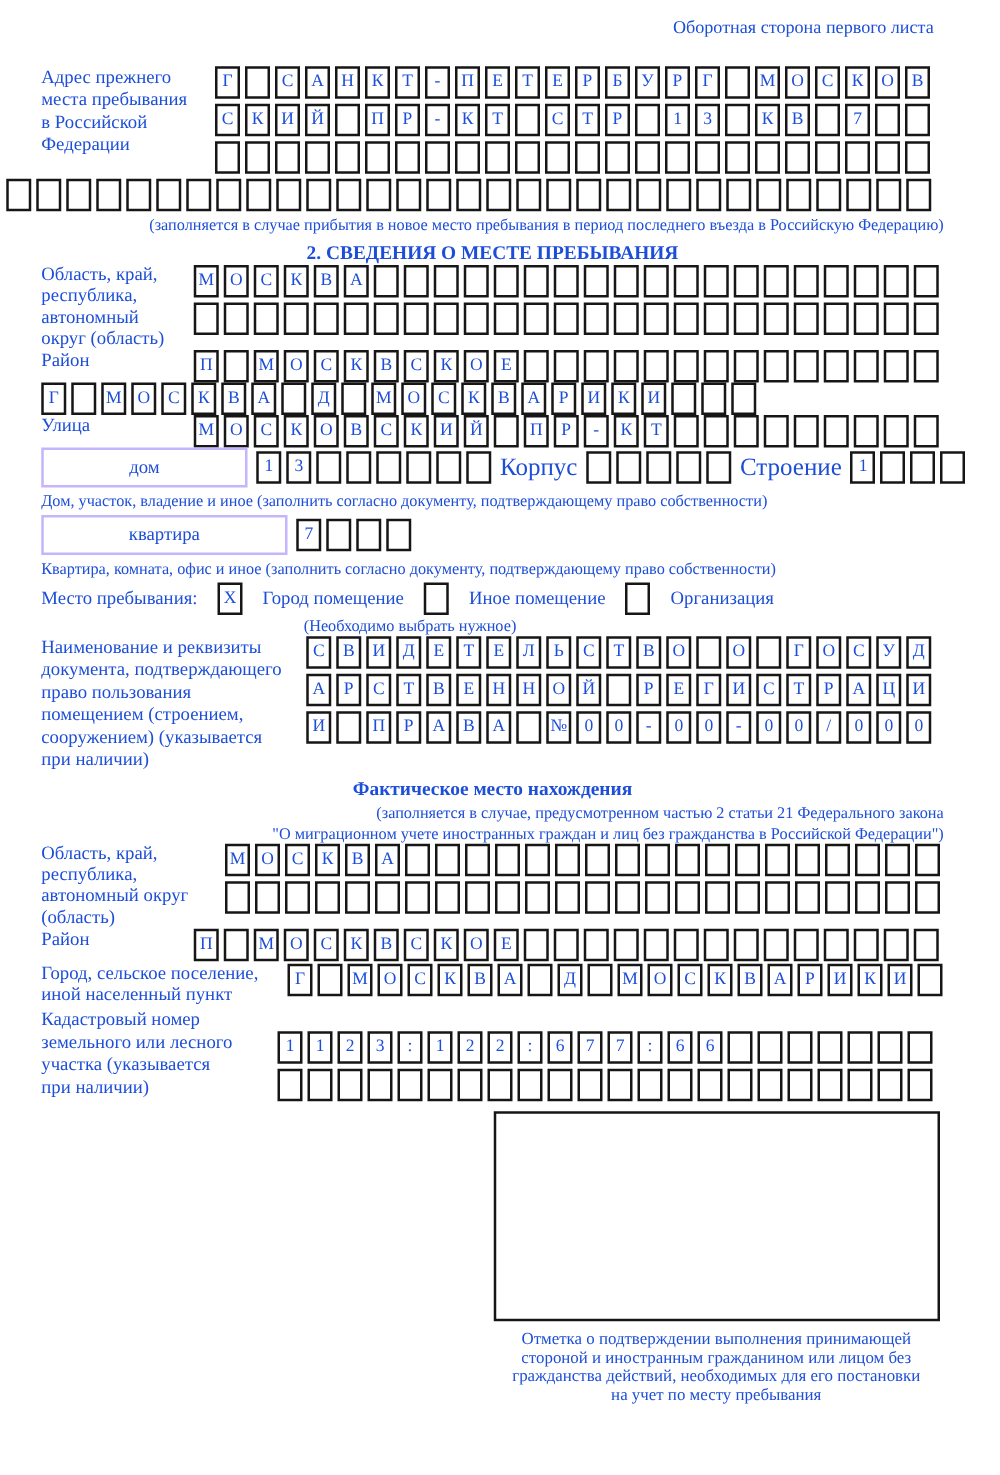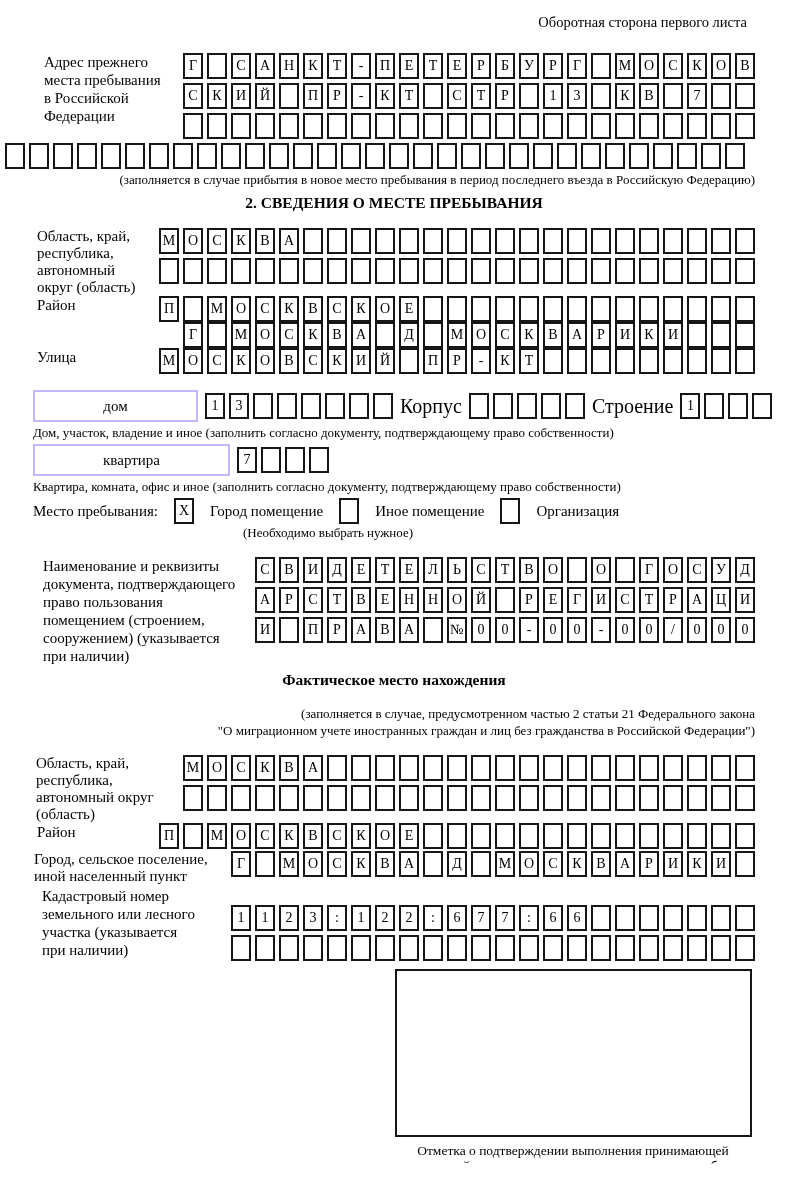--- a/index.html
+++ b/index.html
@@ -1,43 +1,43 @@
 <!DOCTYPE html>
 <html><head>
 <meta charset="utf-8">
 <style>
   html,body{margin:0;padding:0;background:#fff;}
   .page{
     position:relative;
     width:800px;height:1164px;
     box-sizing:border-box;
     padding:14px 45px 0 33px;
-    background:#fff;color:#000000;
+    background:#fff;color:#1d4ed8;
     font-family:"Liberation Serif","DejaVu Serif",serif;
     overflow:hidden;
   }
   .hdr-note{text-align:right;font-size:14.5px;margin-right:8px;}
-  .field{display:flex;align-items:flex-start;justify-content:flex-end;}
+  .field{display:flex;align-items:flex-start;}
   .label{font-size:15px;line-height:18px;white-space:pre-line;flex:0 0 auto;box-sizing:border-box;padding-right:6px;}
   .lh17{line-height:17px;}
   .lw122{width:122px;} .lw139{width:139px;} .lw147{width:147px;}
   .lw150{width:150px;} .lw189{width:189px;} .lw197{width:197px;} .lw212{width:212px;}
   .rows{display:flex;flex-direction:column;gap:4px;}
   .cellrow{display:flex;gap:4px;}
   .cell{
     flex:0 0 auto;width:20px;height:26px;
     border:2px solid #161616;box-sizing:border-box;
     display:flex;align-items:center;justify-content:center;
     font-size:14px;font-family:"Liberation Serif","DejaVu Serif",serif;
   }
   .wide{margin-left:-28px;margin-top:4px;}
   .caption{font-size:13px;line-height:17px;}
   .center{text-align:right;}
   .h2{font-size:15.5px;font-weight:bold;text-align:center;margin-top:6px;}
-  .mt2{margin-top:2px;} .mt3{margin-top:3px;} .mt4{margin-top:16px;}
+  .mt2{margin-top:2px;} .mt3{margin-top:3px;} .mt4{margin-top:0;}
   .mt6{margin-top:6px;} .mt22{margin-top:22px;}
   .inline-box{
     border:2px solid #c4b5fd;box-sizing:border-box;height:32px;
     display:flex;align-items:center;justify-content:center;font-size:15px;flex:0 0 auto;
   }
   .houserow{display:flex;align-items:center;gap:7px;}
   .houserow .lbl{font-size:20px;flex:0 0 auto;}
   .stay{display:flex;align-items:center;gap:16px;font-size:15px;margin-top:3px;}
   .stay-note{margin-left:210px;}
   .doc-rows .cellrow{}

